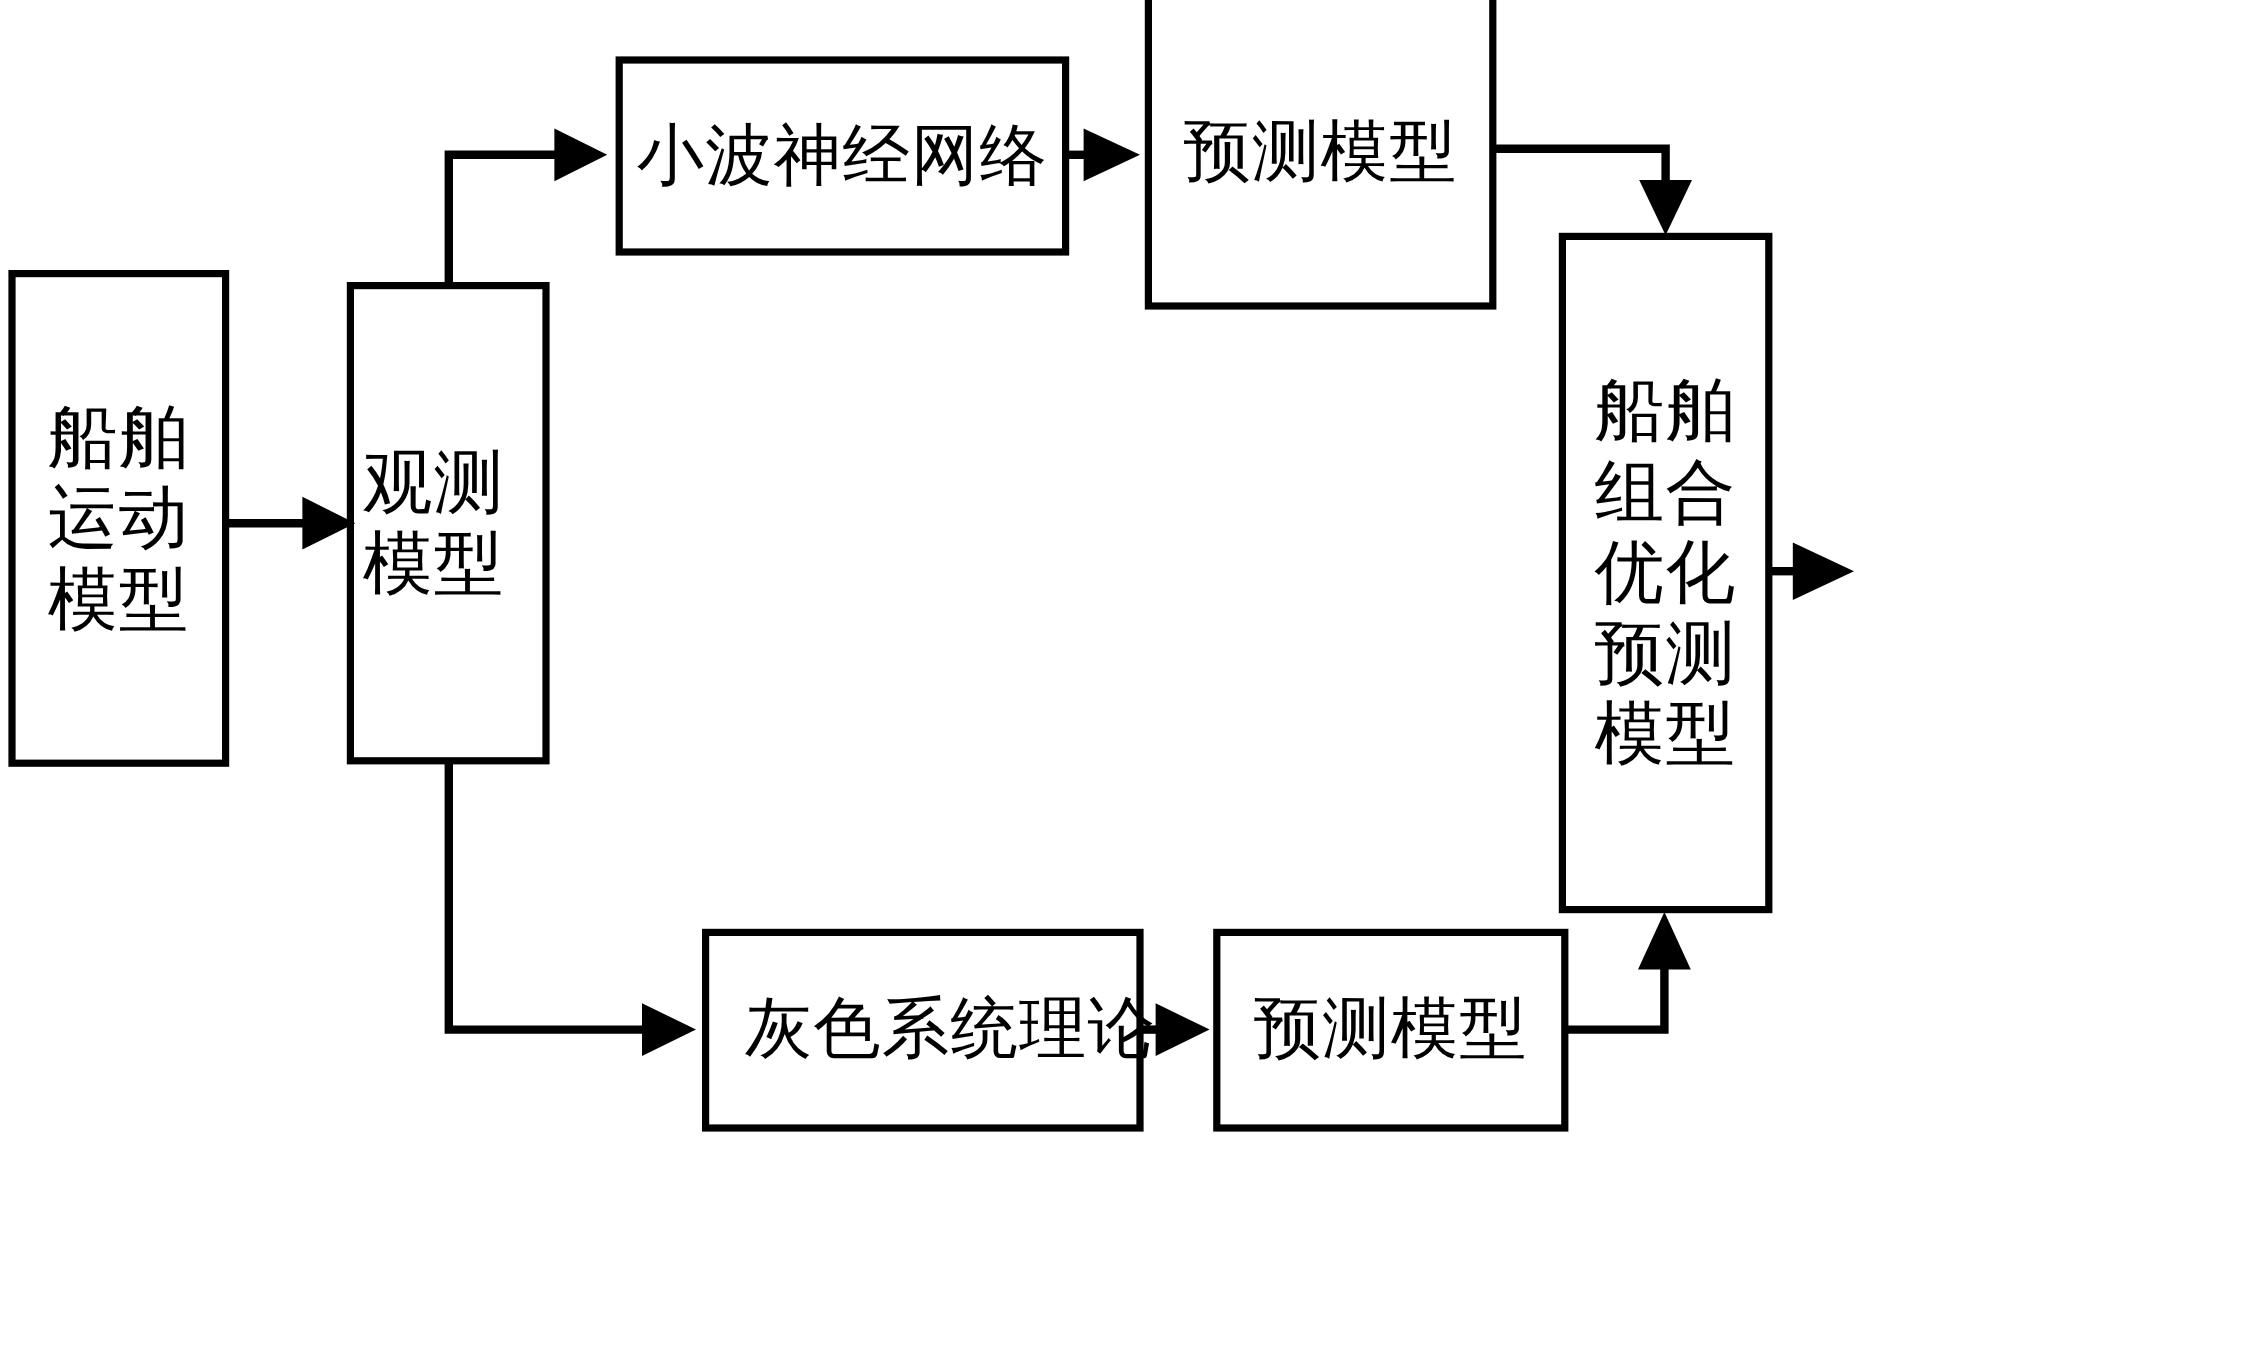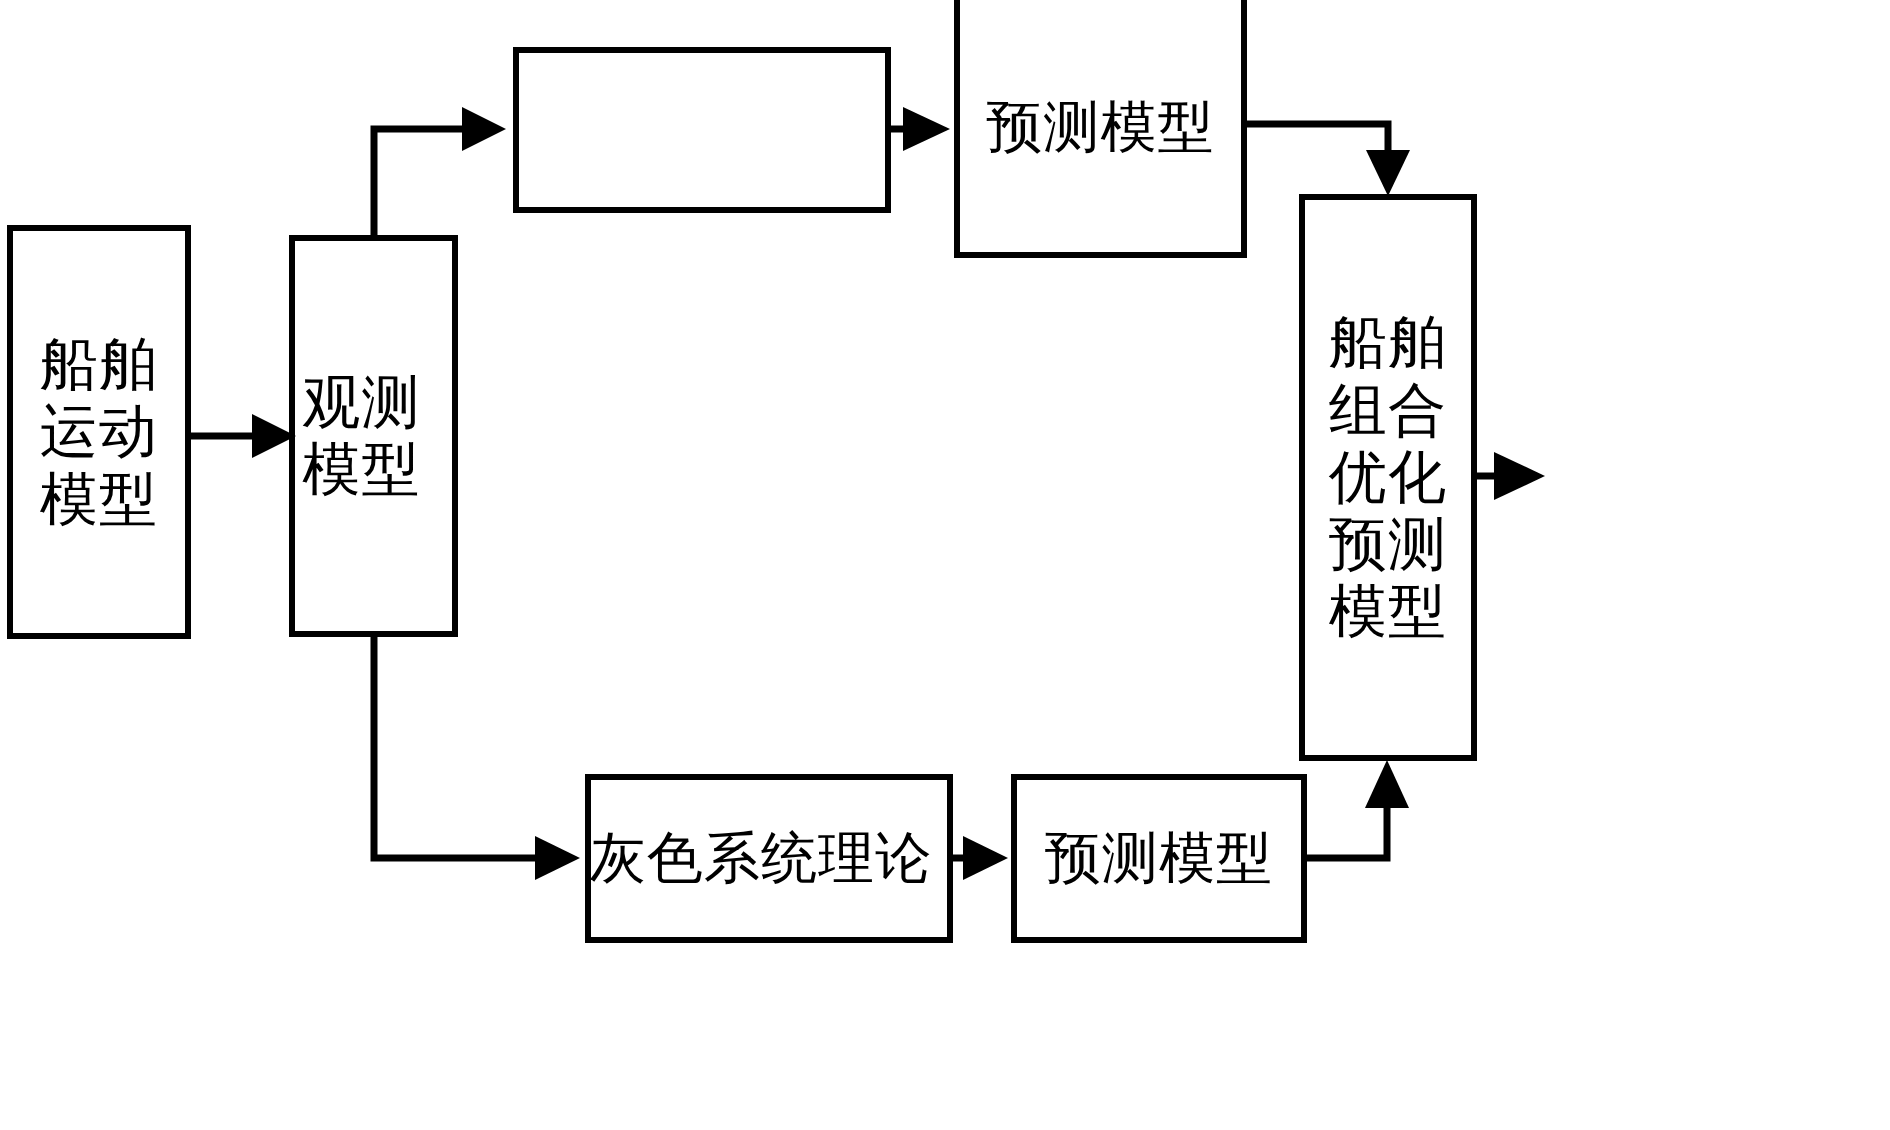--- a/index.html
+++ b/index.html
@@ -125,34 +125,37 @@
     <span class="lbl-line">船舶</span>
     <span class="lbl-line">运动</span>
     <span class="lbl-line">模型</span>
   </div>
 
   <div class="node-label f-big" style="left:280px; top:238px; width:163px; height:396px;">
     <span class="lbl-line">观测</span>
     <span class="lbl-line">模型</span>
   </div>
 
+  <div class="node-label f-mid" style="left:516px; top:50px; width:372px; height:160px;">
+    <span class="lbl-line">小波神经网络</span>
+  </div>
 
   <div class="node-label f-mid" style="left:957px; top:0px; width:287px; height:255px;">
     <span class="lbl-line">预测模型</span>
   </div>
 
   <div class="node-label f-big" style="left:1302px; top:197px; width:172px; height:561px;">
     <span class="lbl-line">船舶</span>
     <span class="lbl-line">组合</span>
     <span class="lbl-line">优化</span>
     <span class="lbl-line">预测</span>
     <span class="lbl-line">模型</span>
   </div>
 
-  <div class="node-label f-mid" style="left:580px; top:777px; width:362px; height:163px;">
+  <div class="node-label f-mid" style="left:611px; top:777px; width:362px; height:163px;">
     <span class="lbl-line">灰色系统理论</span>
   </div>
 
   <div class="node-label f-mid" style="left:1014px; top:777px; width:290px; height:163px;">
     <span class="lbl-line">预测模型</span>
   </div>
 
 </div>
 
 </body></html>

